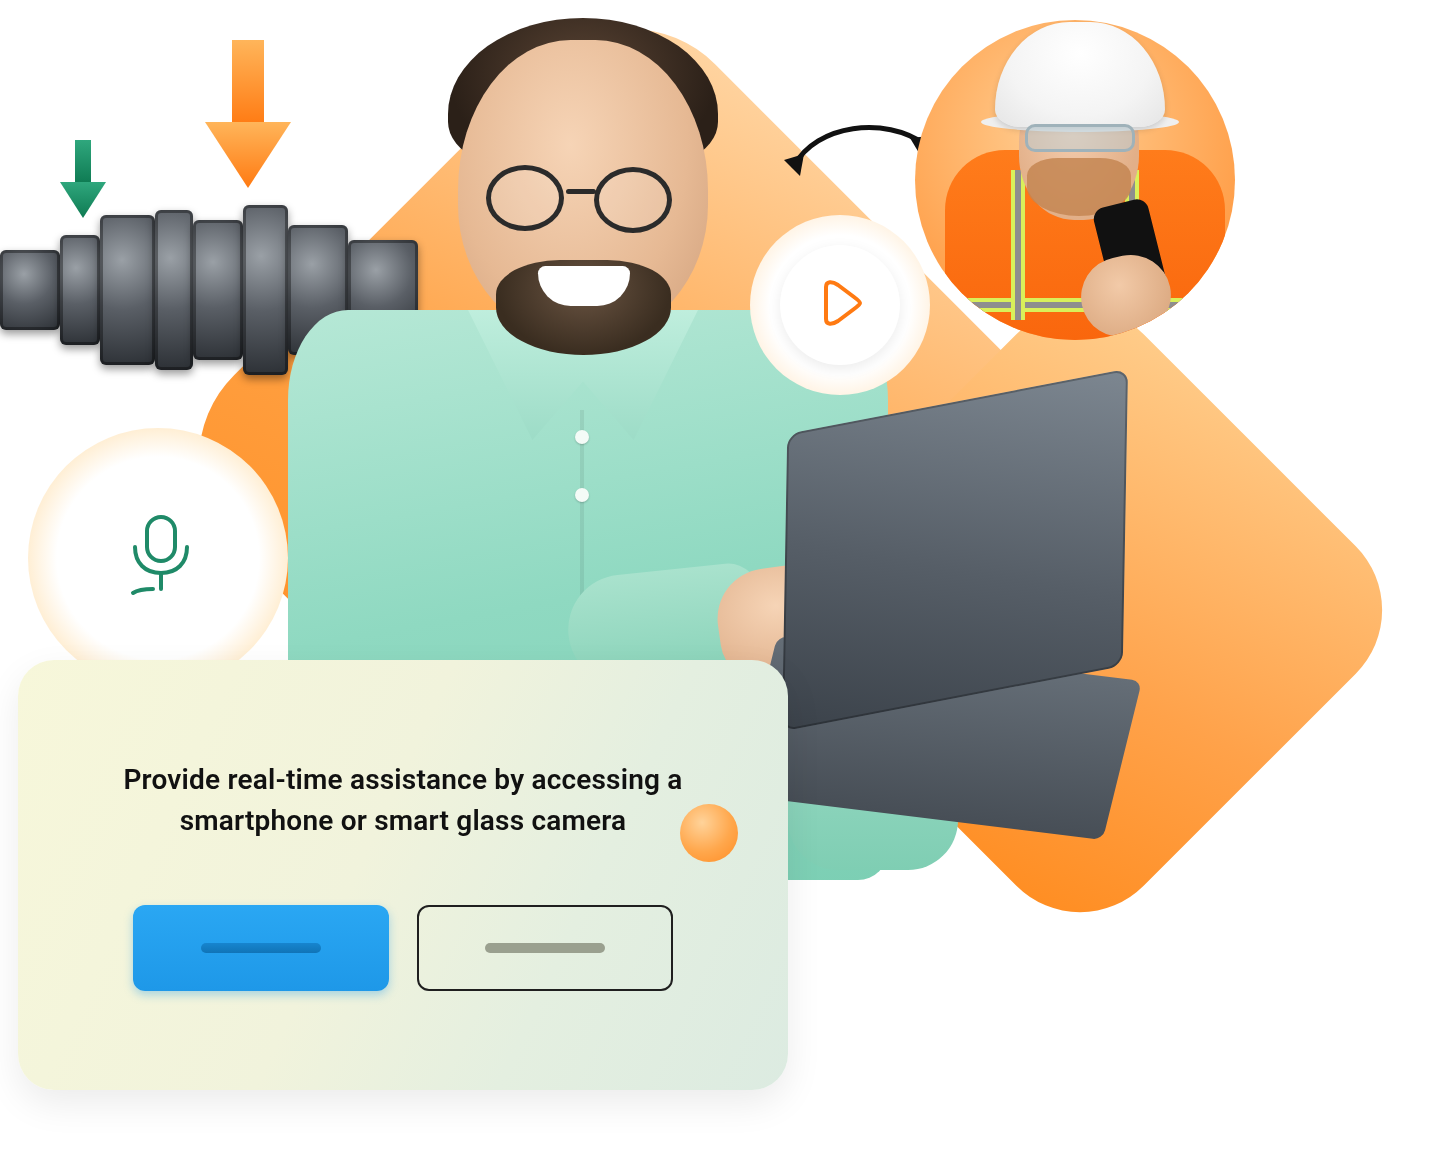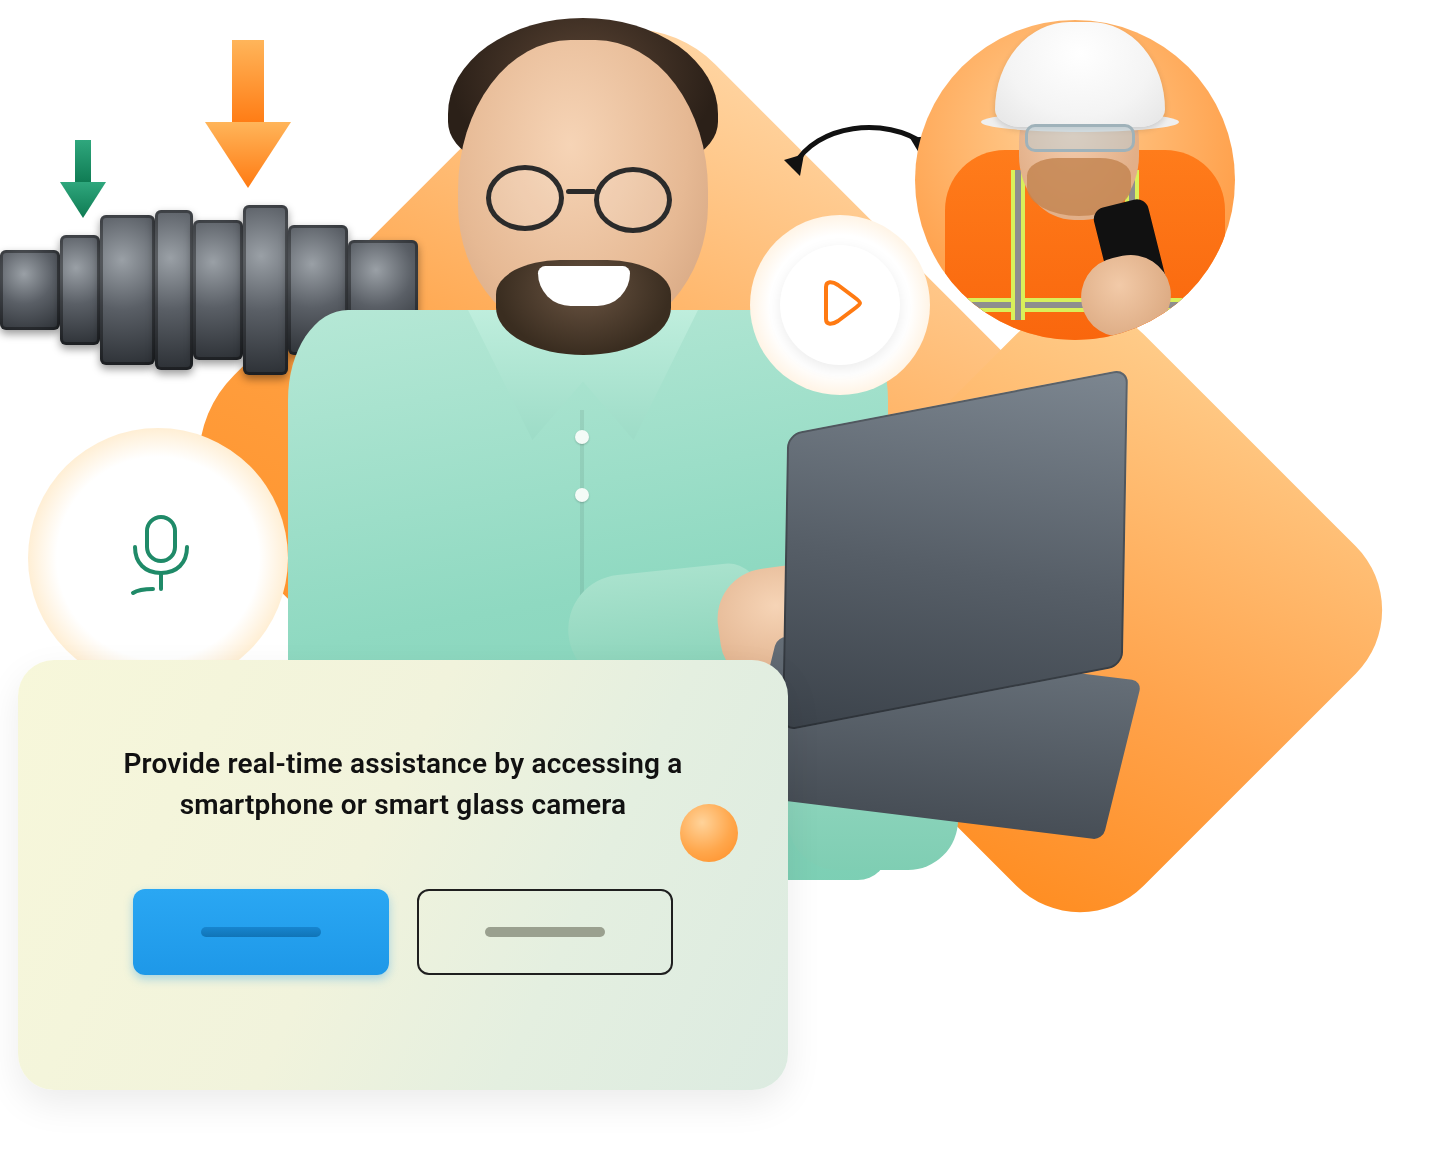--- a/index.html
+++ b/index.html
@@ -436,21 +436,21 @@
     padding: 84px 70px 60px 70px;
   }
   .card-text {
     text-align: center;
     font-size: 28px;
     line-height: 1.45;
     font-weight: 600;
     color: #111;
     letter-spacing: .2px;
     max-width: 610px;
-    margin: 0 auto;
+    margin: 16px auto;
   }
   .card-actions {
     display: flex;
     gap: 28px;
     justify-content: center;
     margin-top: 64px;
   }
   .btn {
     width: 256px;
     height: 86px;

